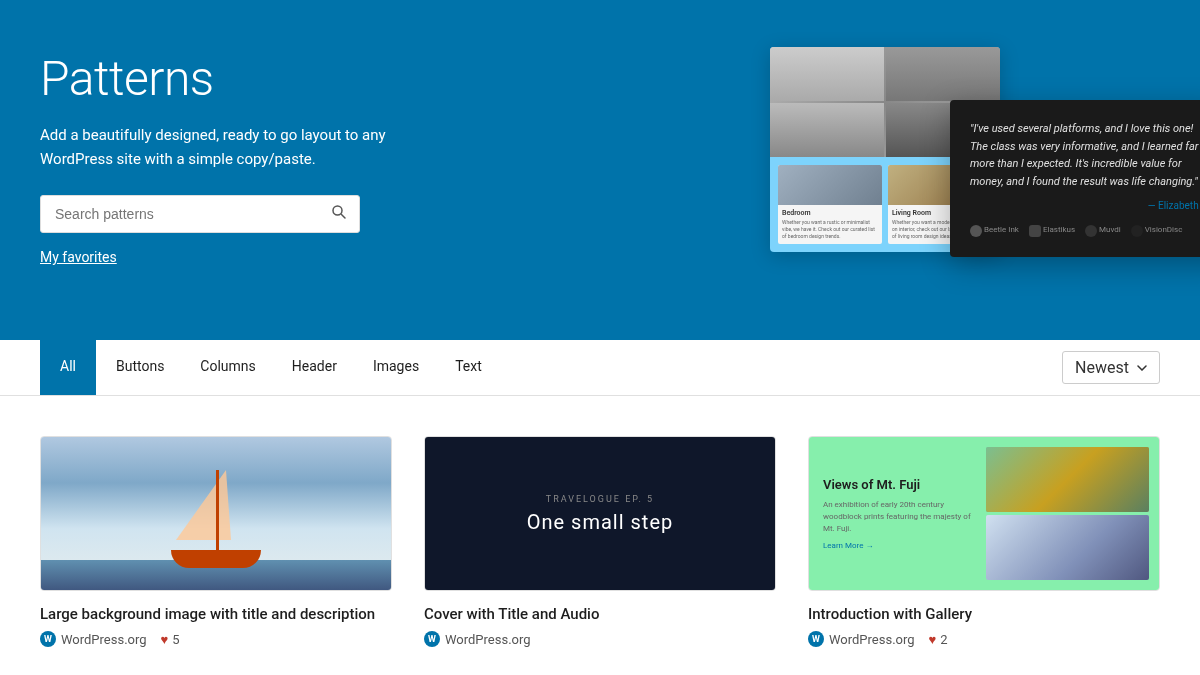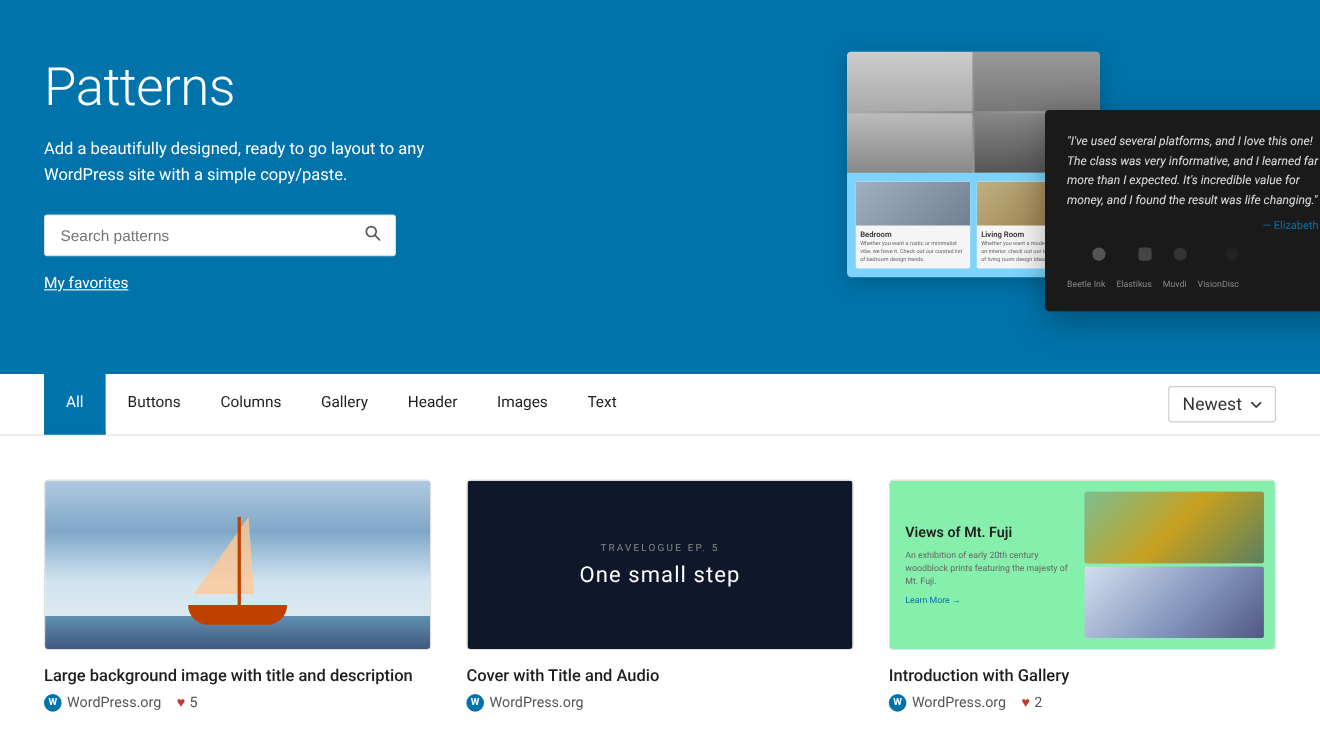--- a/index.html
+++ b/index.html
@@ -172,23 +172,22 @@
     .testimonial-logos {
       display: flex;
       gap: 10px;
       align-items: center;
       flex-wrap: wrap;
     }
     .t-logo {
       font-size: 8px;
       color: #888;
       display: flex;
-      align-items: flex-end;
-      gap: 17px;
-      flex-direction: column;
+      align-items: flex-start;
+      gap: 2px;
     }
     .t-logo-icon {
       width: 12px;
       height: 12px;
       border-radius: 50%;
       background: #555;
     }
 
     
     .filter-bar {
@@ -527,21 +526,20 @@
       </div>
     </div>
   </div>
 </div>
 
 <div class="filter-bar">
   <div class="filter-tabs">
     <a class="filter-tab active">All</a>
     <a class="filter-tab">Buttons</a>
     <a class="filter-tab">Columns</a>
-    <a class="filter-tab">Gallery</a>
     <a class="filter-tab">Header</a>
     <a class="filter-tab">Images</a>
     <a class="filter-tab">Text</a>
   </div>
   <div class="sort-select">
     <span>Newest</span>
     <svg width="10" height="6" viewBox="0 0 10 6">
       <path d="M1 1l4 4 4-4" stroke="#333" stroke-width="1.5" fill="none" stroke-linecap="round"></path>
     </svg>
   </div>

